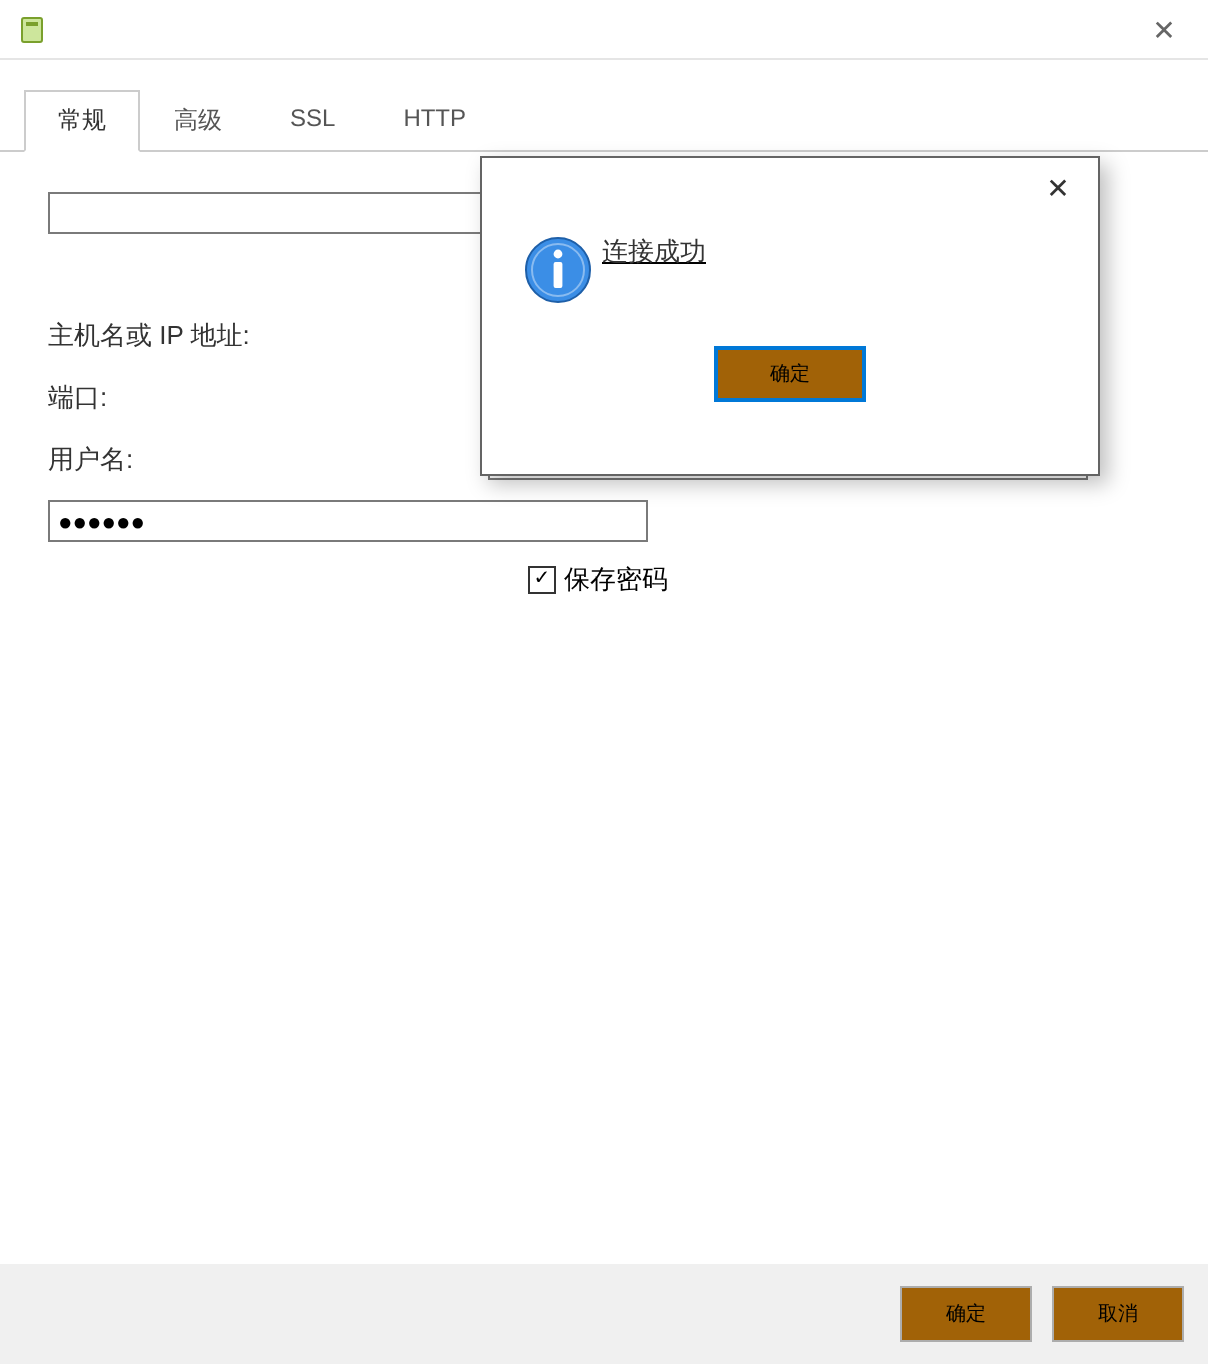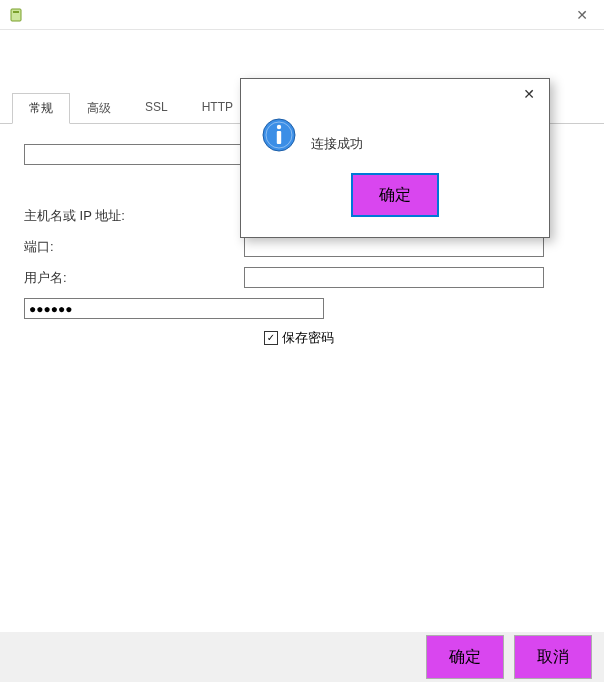--- a/index.html
+++ b/index.html
@@ -43,21 +43,20 @@
     }
     .tab {
       padding: 6px 16px;
       color: #555;
       cursor: pointer;
       border: 1px solid transparent;
       border-bottom: none;
       position: relative;
       top: 1px;
       background: transparent;
-      margin-top: 48px;
     }
     .tab.active {
       border: 1px solid #ccc;
       border-bottom: 1px solid #fff;
       background: #fff;
       color: #333;
     }
     
     .form-area {
       padding: 20px 24px 0 24px;
@@ -104,26 +103,26 @@
       position: absolute;
       bottom: 0; left: 0; right: 0;
       height: 50px;
       background: #f0f0f0;
       display: flex;
       align-items: center;
       padding: 0 12px;
       gap: 10px;
     }
     .btn {
-      height: 44px;
+      height: 28px;
       padding: 0 22px;
-      background: #d946ef;
+      background: #a16207;
       border: 1px solid #adadad;
       cursor: pointer;
-      font-size: 16px;
+      font-size: 10px;
       display: inline-flex;
       align-items: center;
       justify-content: center;
     }
     .btn.primary-outline {
       border: 2px solid #0078d7;
       padding: 0 50px;
     }
     .bottom-bar .spacer { flex: 1; }
     
@@ -145,23 +144,24 @@
     }
     .modal-close {
       width: 24px; height: 24px;
       display: flex; align-items: center; justify-content: center;
       cursor: pointer;
       font-size: 14px;
       color: #333;
     }
     .modal-body {
       display: flex;
-      align-items: flex-end;
+      align-items: flex-start;
       padding: 8px 20px 0 20px;
-      gap: 14px;
+      gap: 4px;
+      text-decoration: underline;
     }
     .info-icon {
       width: 36px; height: 36px;
     }
     .modal-msg {
       font-size: 13px;
       color: #333;
     }
     .modal-footer {
       display: flex;

